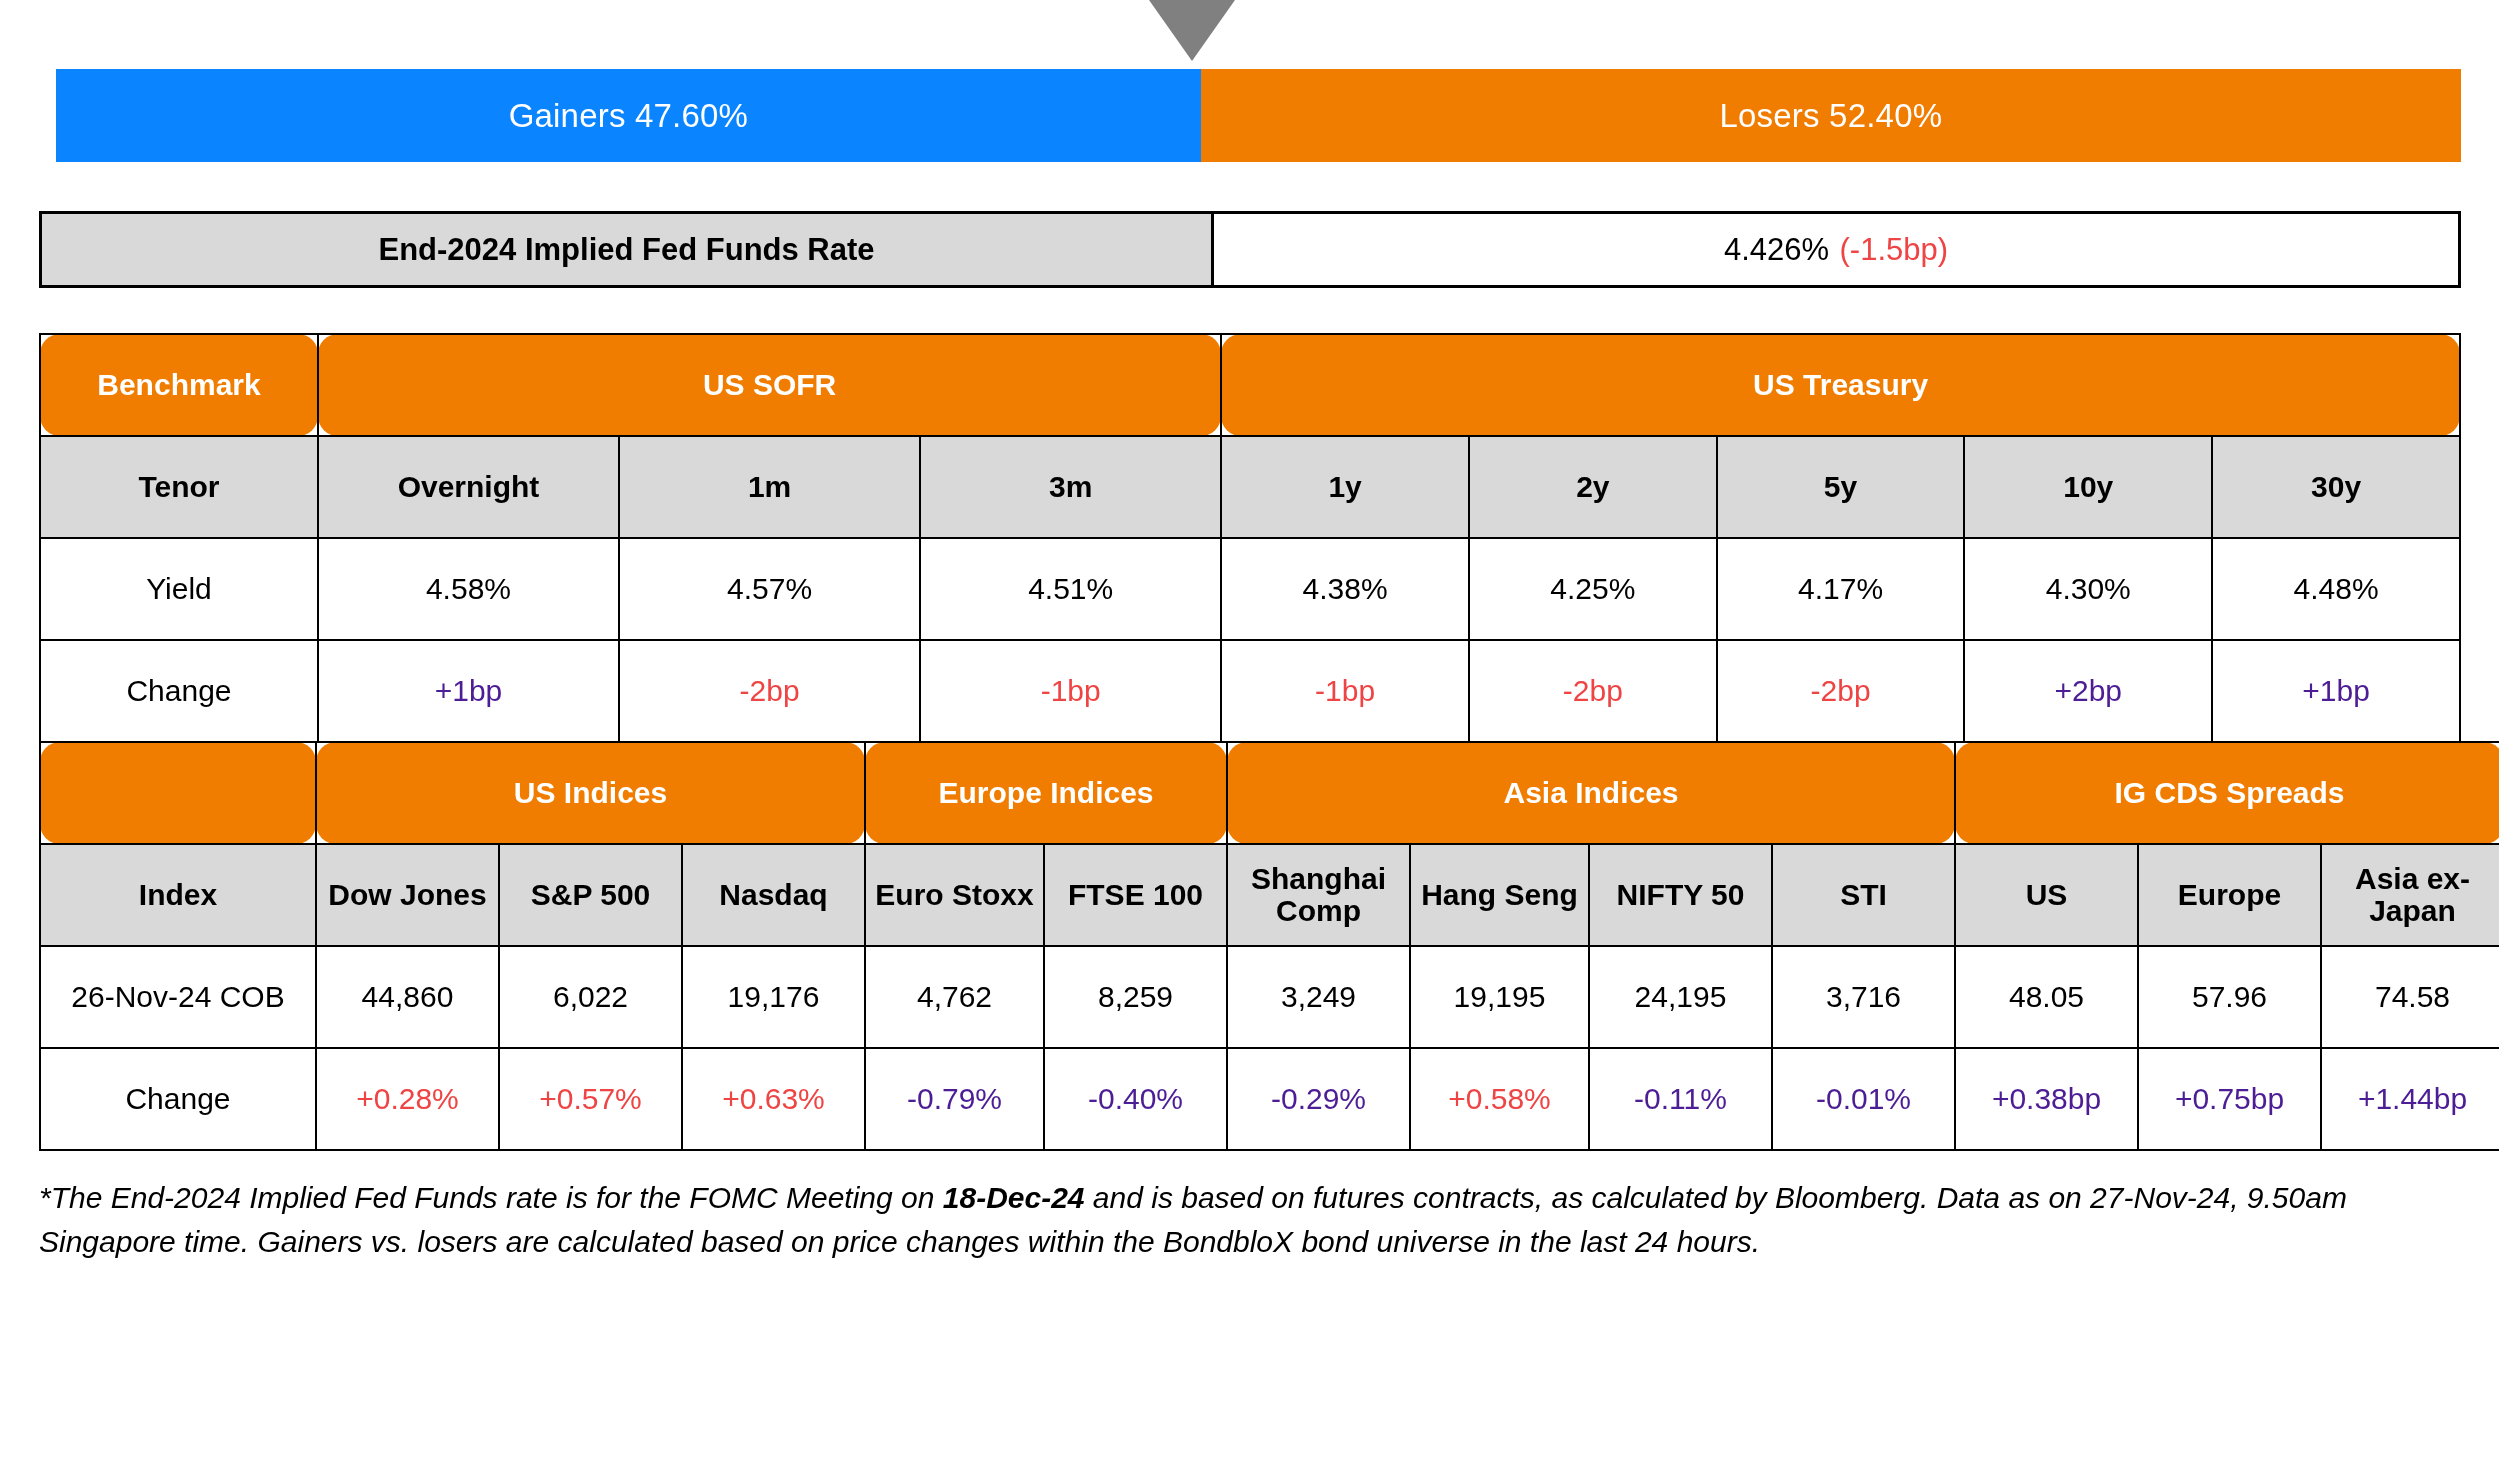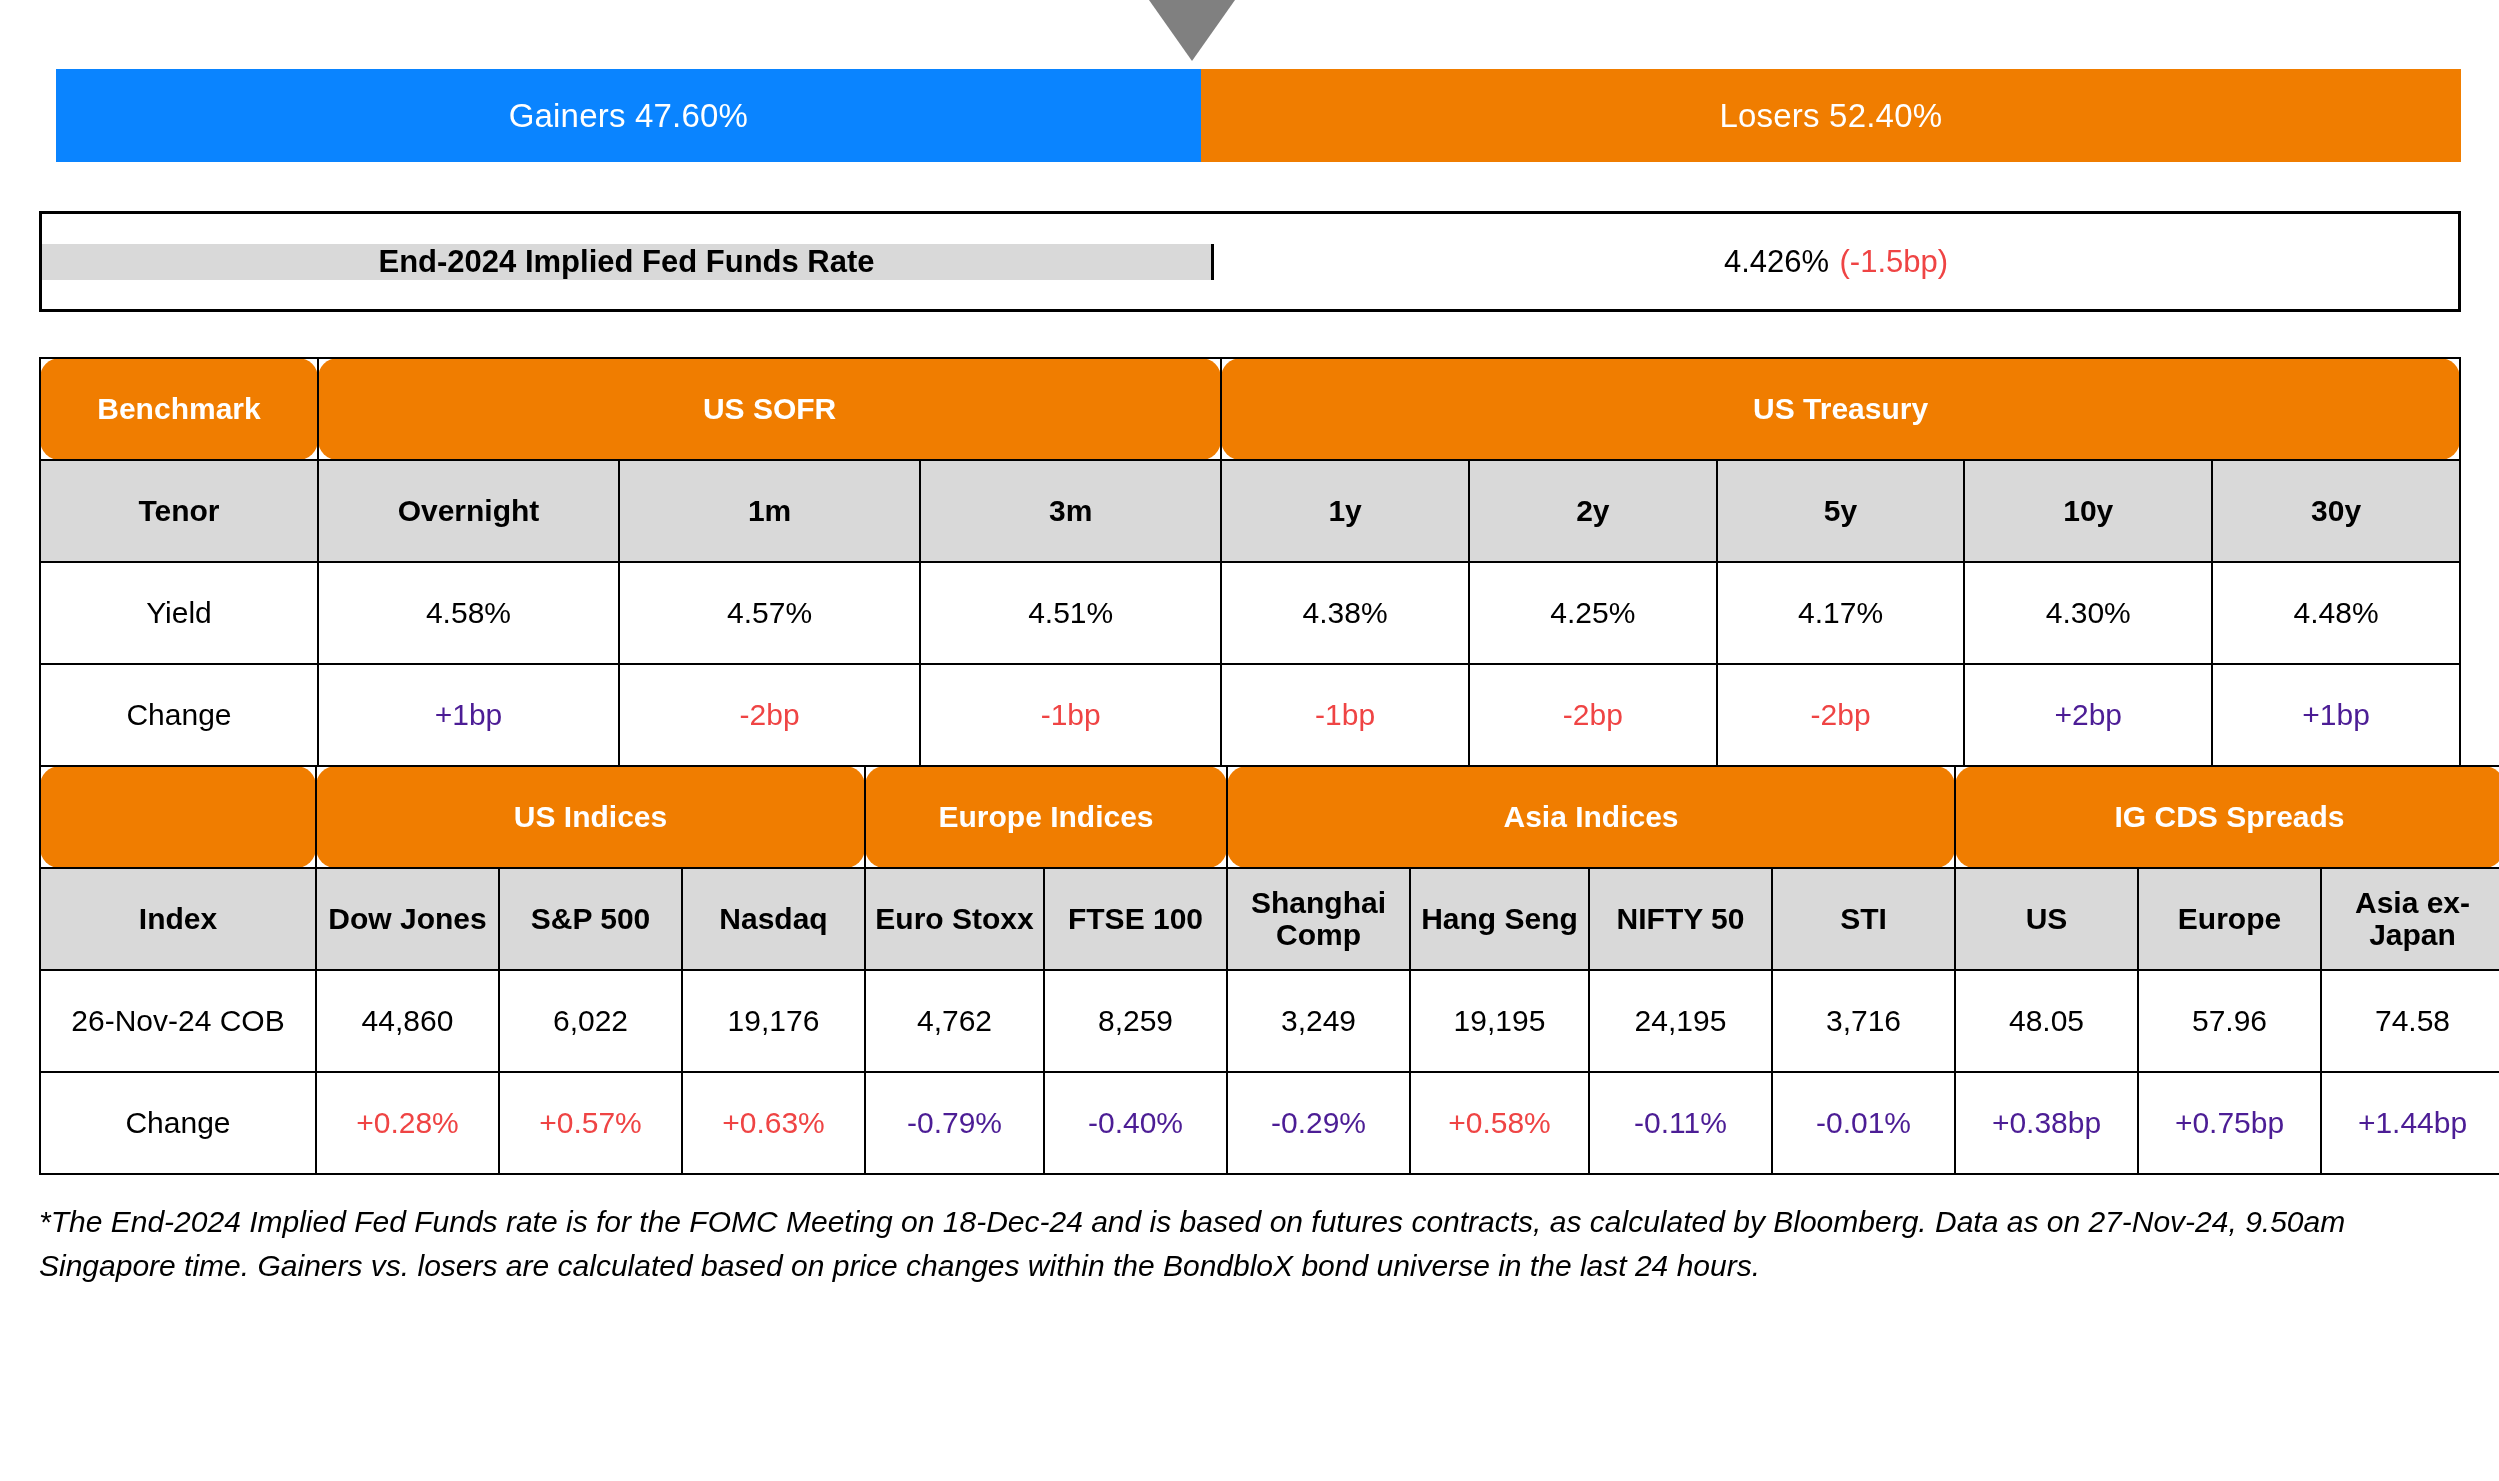--- a/index.html
+++ b/index.html
@@ -53,22 +53,21 @@
   }
   .gl-gainers { background: #0a84ff; }
   .gl-losers  { background: #f07d00; }
 
   
   .fed-row {
     display: flex;
     margin-top: 49px;
     border: 3px solid #000000;
     box-sizing: border-box;
-    height: 101px;
-    align-items: center;
+    height: 77px;
   }
   .fed-label {
     flex: 0 0 1172px;
     background: #d9d9d9;
     display: flex;
     align-items: center;
     justify-content: center;
     font-size: 31px;
     font-weight: bold;
     border-right: 3px solid #000000;
@@ -129,21 +128,21 @@
   .small-cell { font-size: 27px; margin-left: 24px; }
 
   
   .footnote {
     margin-top: 25.4px;
     font-size: 30px;
     font-style: italic;
     line-height: 1.45;
     padding-right: 45px;
   }
-  .footnote b { font-weight: normal; }
+  .footnote b { font-weight: bold; }
 </style>
 </head>
 <body>
 
 <div class="page">
 
   <div class="gl-wrap">
     <div class="gl-pointer" style="left: 47.6%;"></div>
     <div class="gl-bar">
       <div class="gl-seg gl-gainers" style="flex: 0 0 47.6%; background: rgb(10, 132, 255);">Gainers 47.60%</div>

